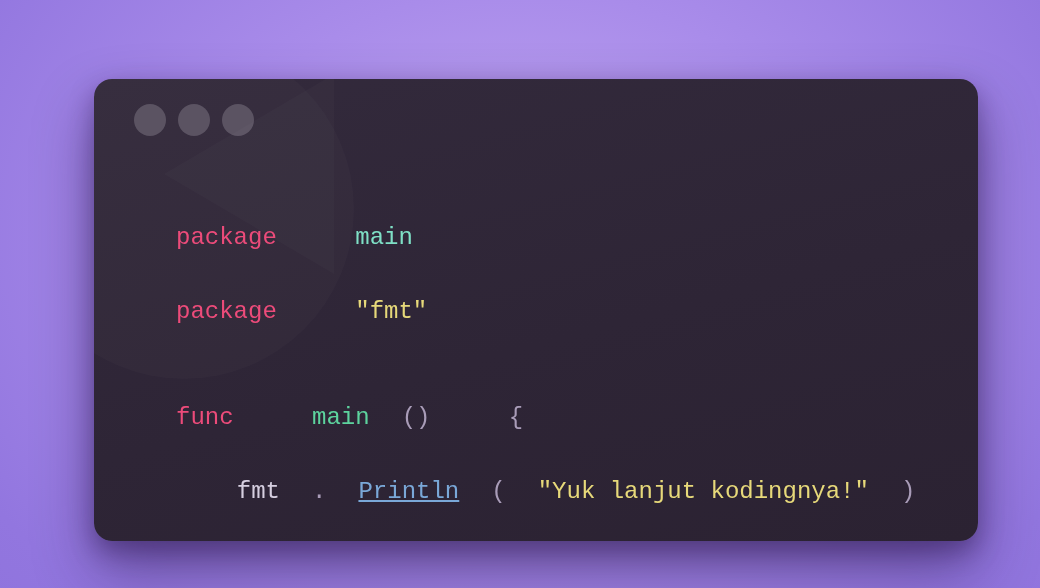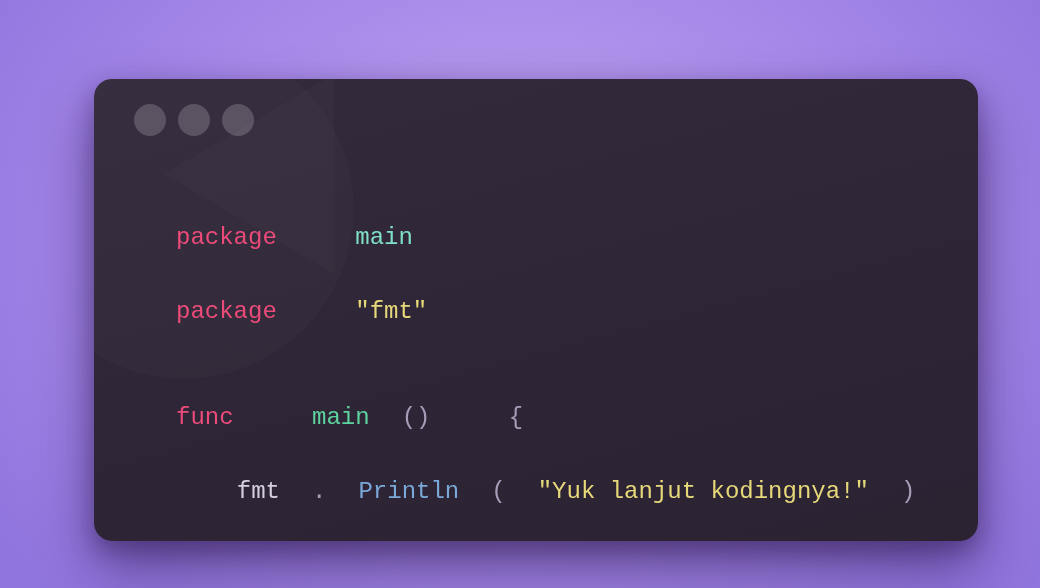--- a/index.html
+++ b/index.html
@@ -59,21 +59,21 @@
     padding: 56px 34px 0 34px;
     font-size: 24px;
     line-height: 42px;
     font-weight: 500;
   }
   .line { white-space: pre; color: #d6cfe0; }
   .kw-pink   { color: #ec4b7a; }
   .kw-green  { color: #5dd39e; }
   .kw-teal   { color: #7fe0c6; }
   .kw-yellow { color: #e7d97a; }
-  .kw-blue   { color: #7aa8d8; }
+  .kw-blue   { color: #7aa8d8; text-decoration: underline; }
   .punct     { color: #a99cb8; }
 </style>
 </head>
 <body>
 
 <div class="window">
   <div class="watermark"></div>
 
   <div class="titlebar">
     <span class="dot"></span>

